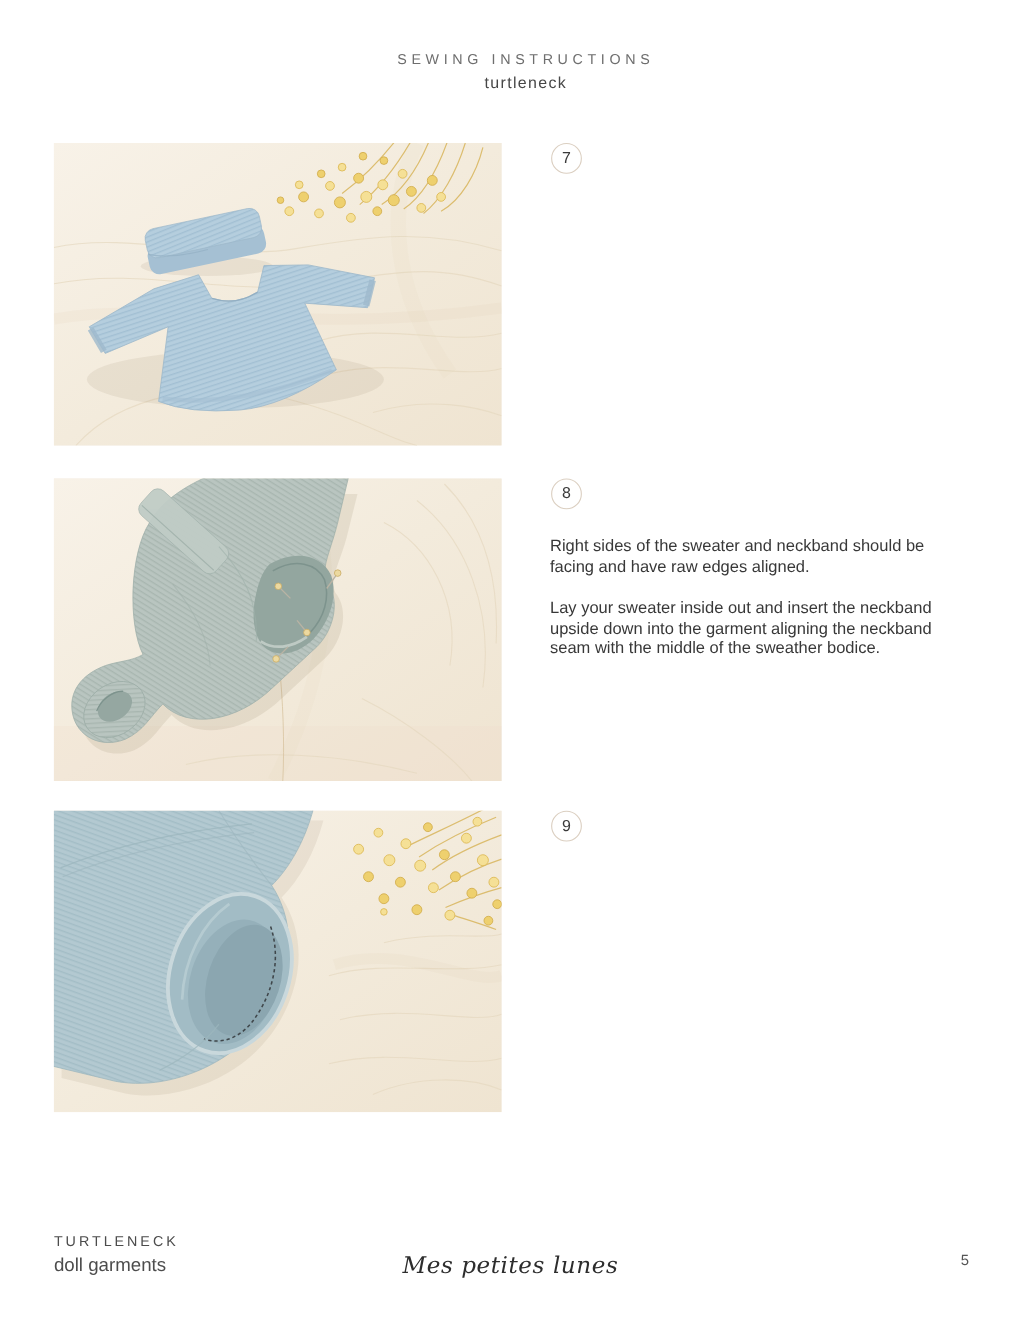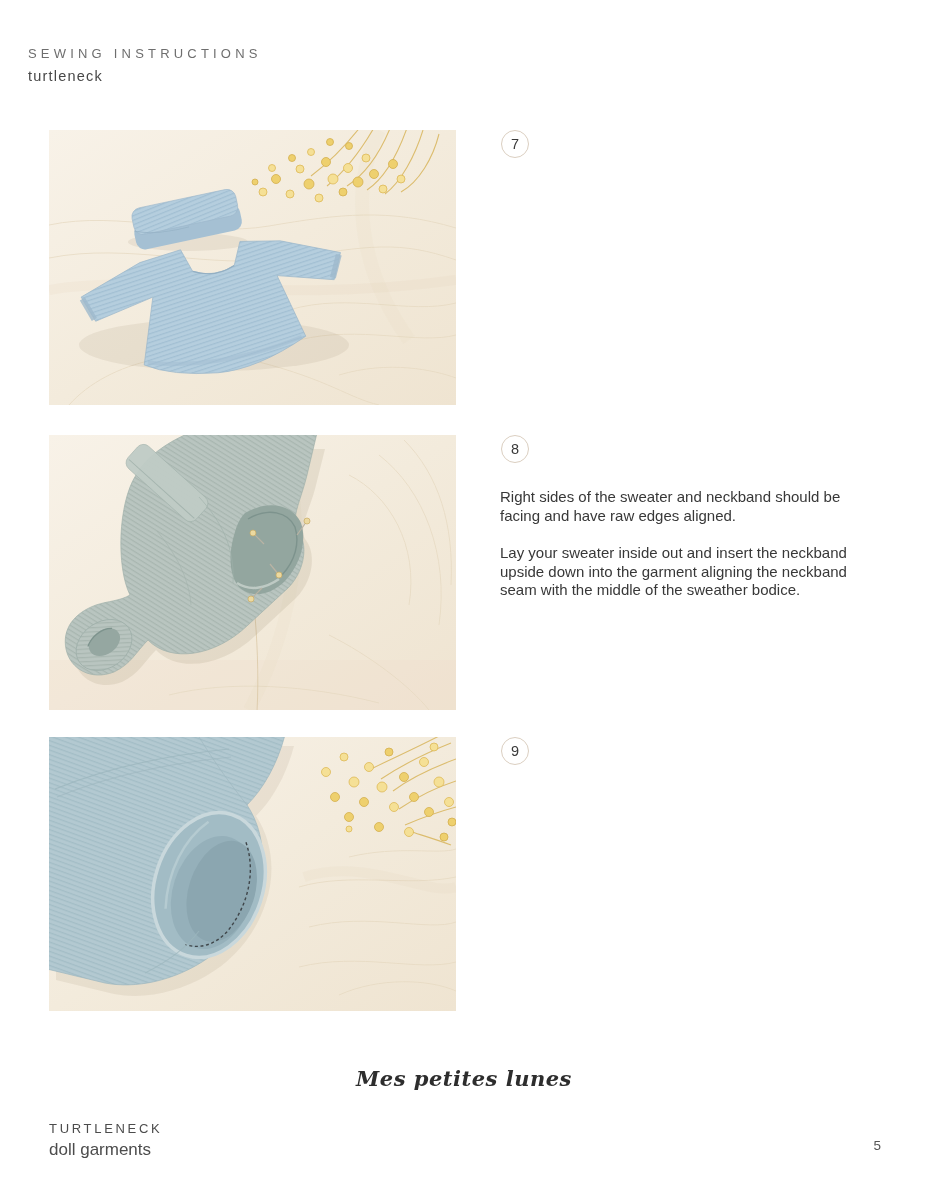--- a/index.html
+++ b/index.html
@@ -5,21 +5,21 @@
   html,body{margin:0;padding:0;background:#ffffff;}
   .page{
     position:relative;
     width:928px;height:1204px;
     background:#fff;
     overflow:hidden;
     font-family:"Liberation Sans",sans-serif;
     color:var(--text,#3c3c3c);
   }
   
-  .header{padding-top:46px;padding-left:28px;}
+  .header{padding-top:46px;text-align:center;padding-left:28px;}
   .header .title{
     font-size:13px;letter-spacing:4.2px;color:var(--heading_gray,#6e6e6e);
     font-weight:400;
   }
   .header .subtitle{
     margin-top:7px;font-size:14.5px;letter-spacing:1.2px;color:#474747;
   }
   
   .main{margin-top:46px;padding-left:49px;}
   .row{display:flex;column-gap:44px;}
@@ -36,23 +36,23 @@
     font-size:14.5px;color:#3a3a3a;margin-left:1px;box-sizing:border-box;
   }
   .step .text{margin-top:25px;font-size:15px;line-height:18.6px;color:#383838;}
   .step p{margin:0 0 19px 0;}
   .step p:last-child{margin-bottom:0;}
   
   .footer-left{position:absolute;left:49px;top:1121px;}
   .fp-name{font-size:13px;letter-spacing:2.7px;color:#4c4c4c;}
   .fp-sub{font-size:17px;color:#4c4c4c;margin-top:4px;}
   .footer-brand{
-    position:absolute;left:0;right:0;top:1066px;text-align:center;
+    position:absolute;left:0;right:0;top:1138px;text-align:center;
     font-family:"DejaVu Serif",serif;font-style:italic;
-    font-size:21px;color:#2d2d2d;letter-spacing:0.5px;font-weight:bold;
+    font-size:21px;color:#2d2d2d;letter-spacing:0.5px;
   }
   .footer-page{position:absolute;right:47px;top:1138px;font-size:13.5px;color:#555;}
 </style>
 </head>
 <body>
 
 <svg width="0" height="0" style="position:absolute" aria-hidden="true">
   <defs>
     <linearGradient id="wood" x1="0" y1="0" x2="1" y2="1">
       <stop offset="0" stop-color="#f8f2e8"></stop>

